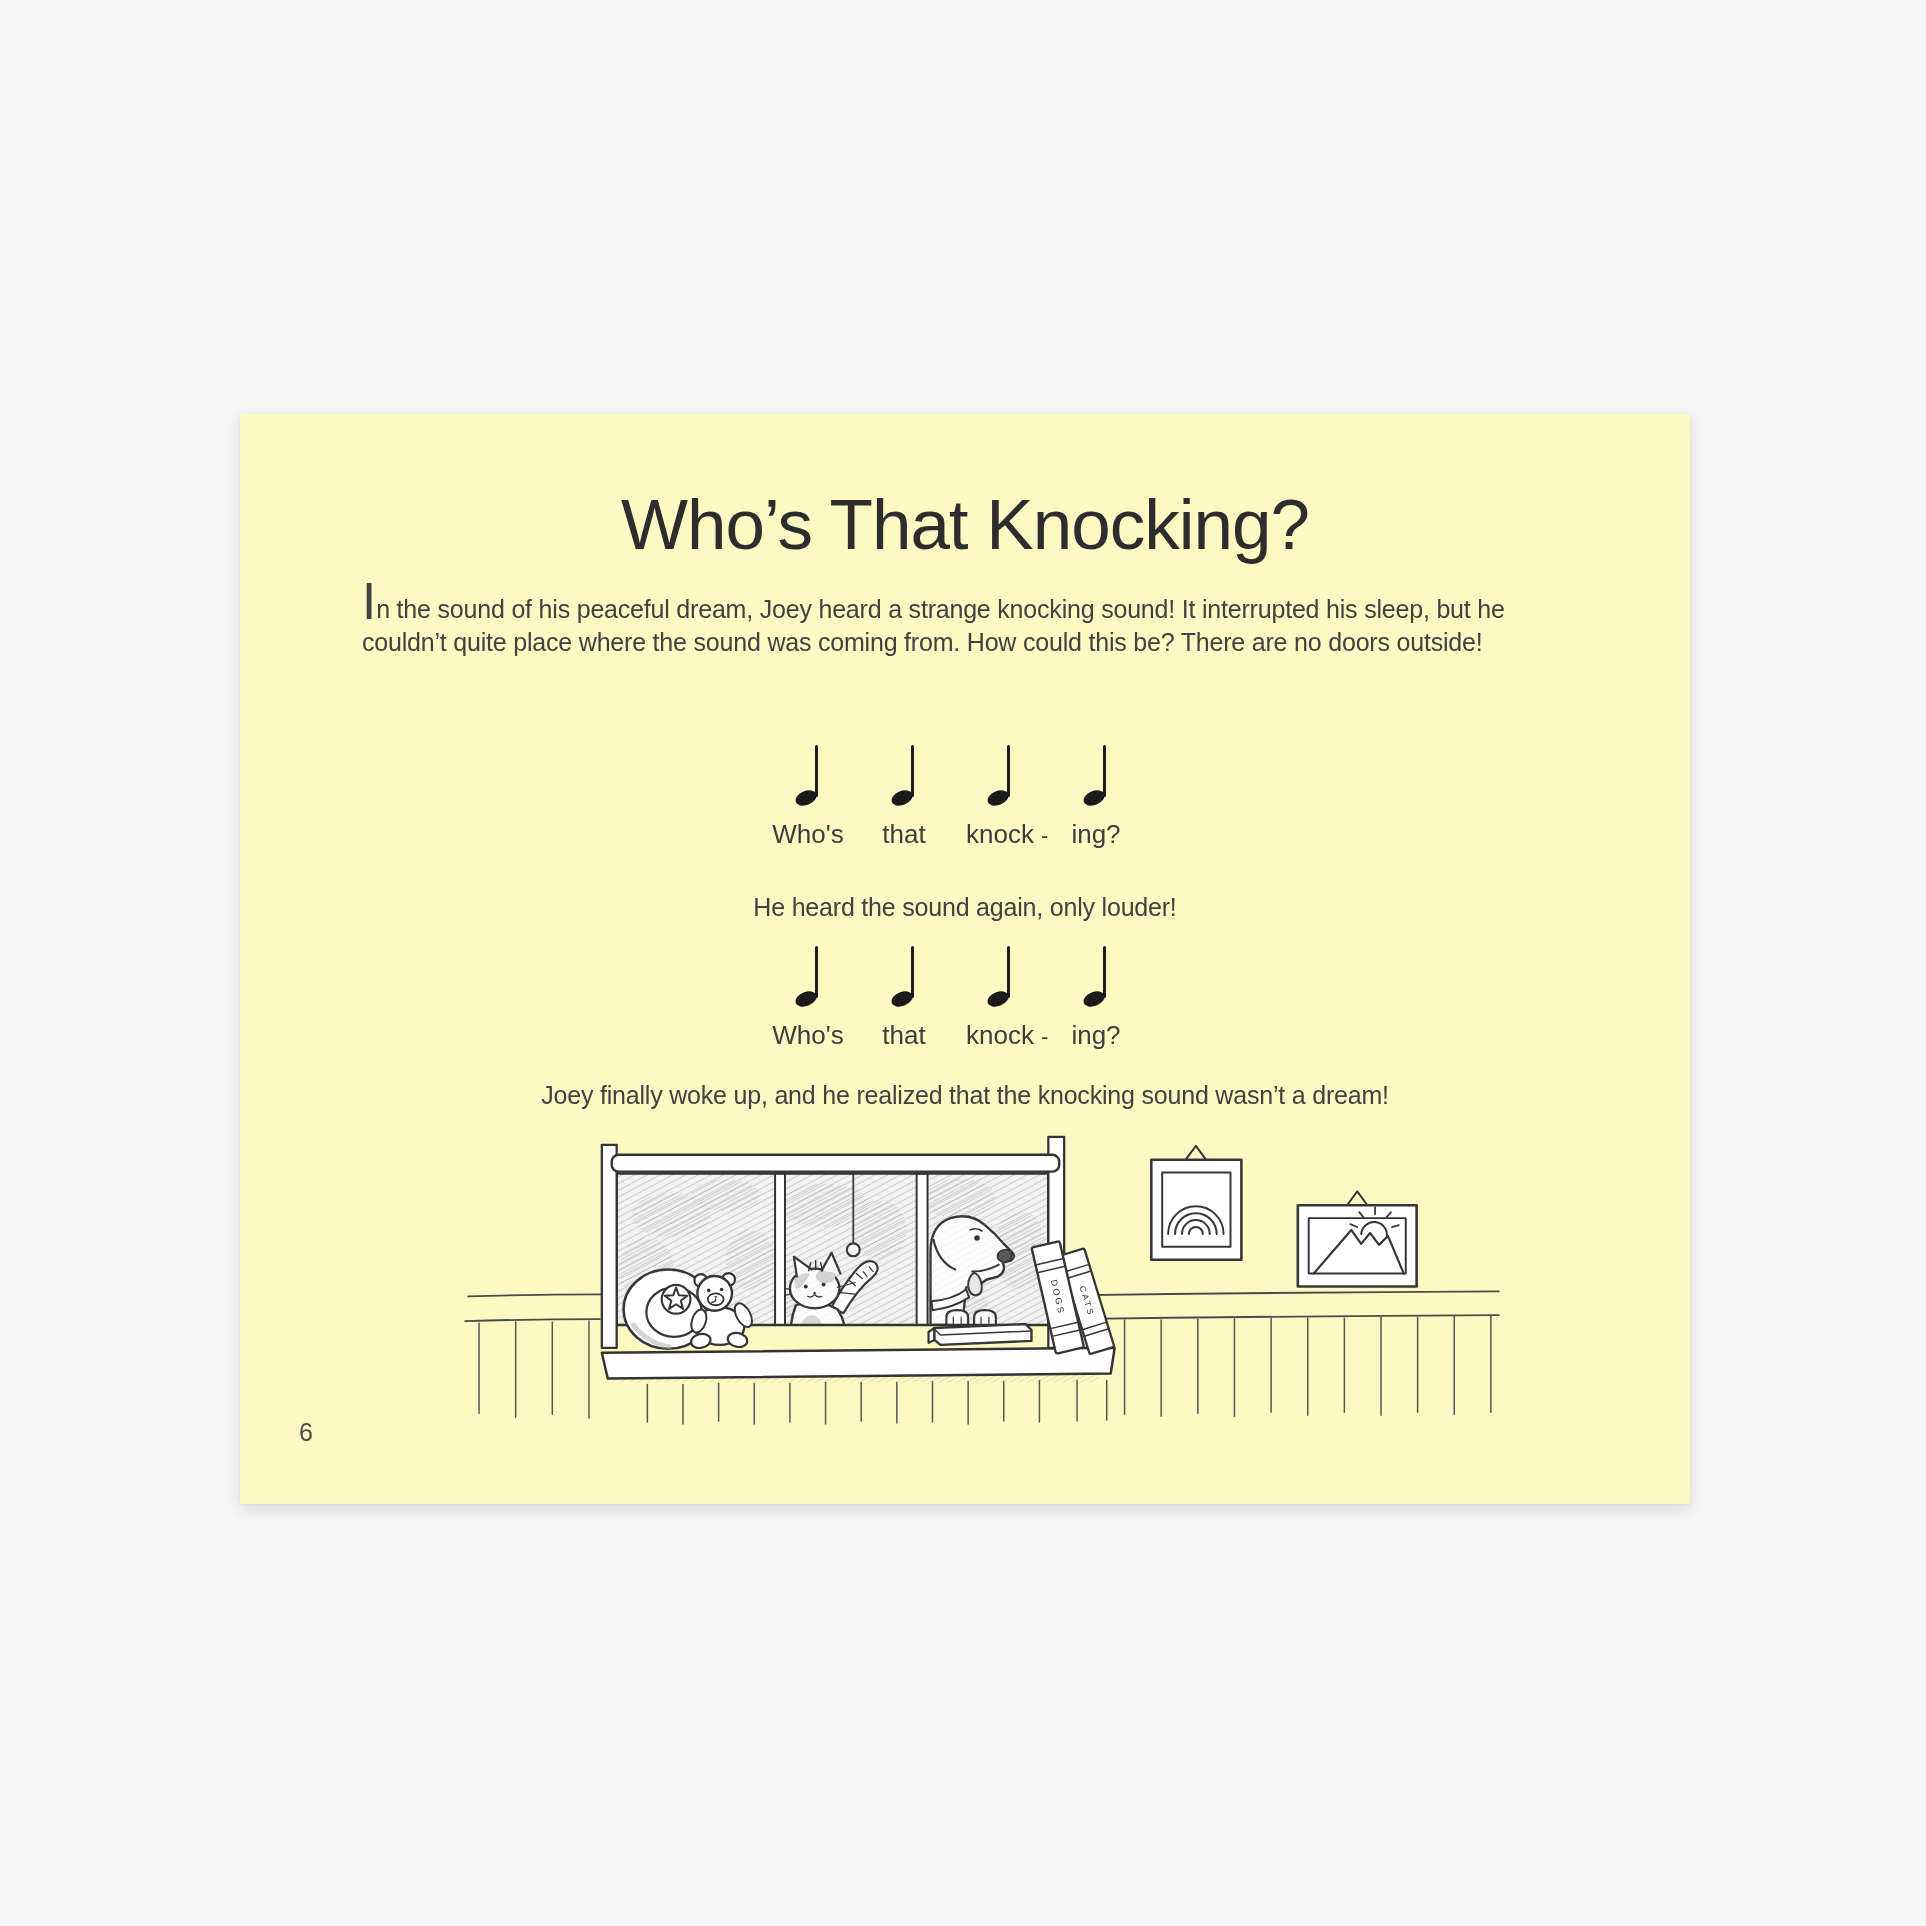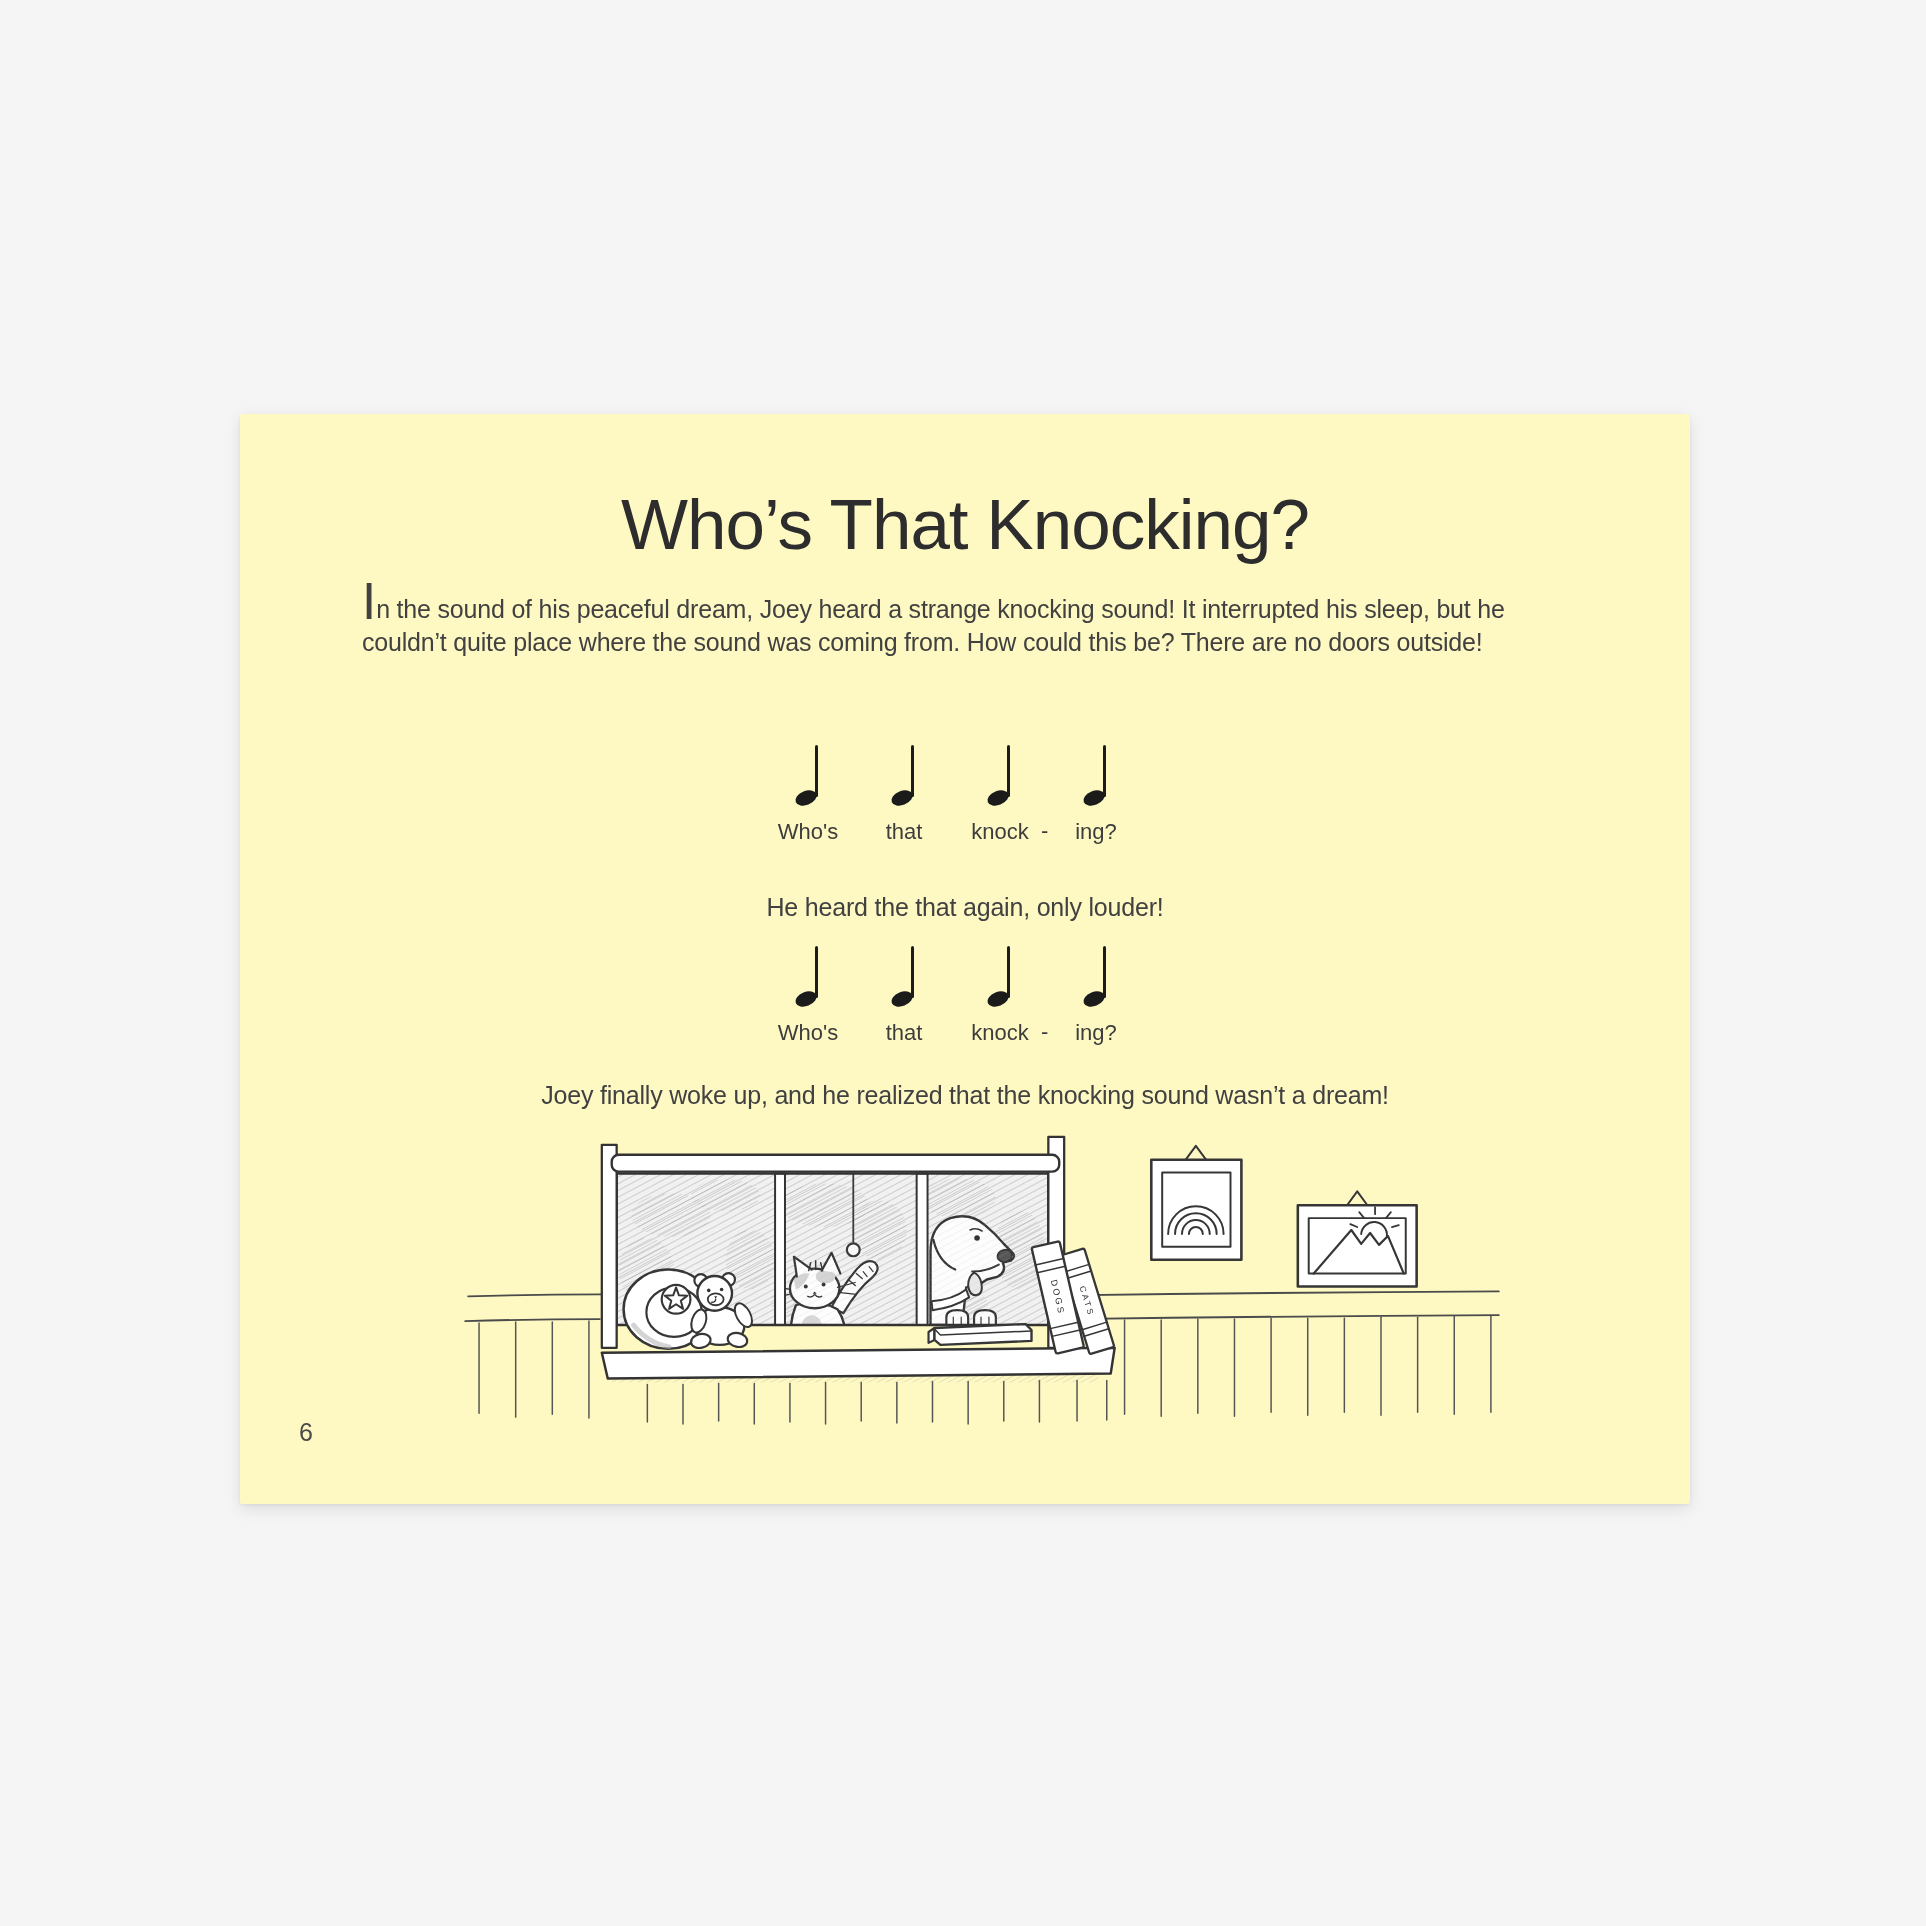--- a/index.html
+++ b/index.html
@@ -53,21 +53,21 @@
   .note::before {   
     content:""; position:absolute; left:0; bottom:1px;
     width:22px; height:14px; background:#1b1b1b;
     border-radius:50%; transform:rotate(-21deg);
   }
   .note::after {    
     content:""; position:absolute; right:3px; bottom:9px;
     width:2.6px; height:52px; background:#1b1b1b; border-radius:2px;
   }
   .lyric {
-    margin-top:13px; font-size:22px; color:#3d3d3d; white-space:nowrap;
+    margin-top:13px; font-size:26px; color:#3d3d3d; white-space:nowrap;
   }
   .hyphen {
     position:absolute; left:-7px; bottom:1px;
     font-size:22px; color:#3d3d3d;
   }
   .story-line {
     position:absolute; left:0; right:0;
     text-align:center; font-size:25px; letter-spacing:-0.2px;
     color:#414141;
   }
@@ -107,21 +107,21 @@
         <span class="lyric">knock</span>
       </div>
       <div class="beat">
         <span class="hyphen">-</span>
         <span class="note"></span>
         <span class="lyric">ing?</span>
       </div>
     </div>
   </div>
 
-  <div class="story-line story-louder">He heard the that again, only louder!</div>
+  <div class="story-line story-louder">He heard the sound again, only louder!</div>
 
   <div class="rhythm rhythm-2">
     <div class="beats">
       <div class="beat">
         <span class="note"></span>
         <span class="lyric">Who's</span>
       </div>
       <div class="beat">
         <span class="note"></span>
         <span class="lyric">that</span>

